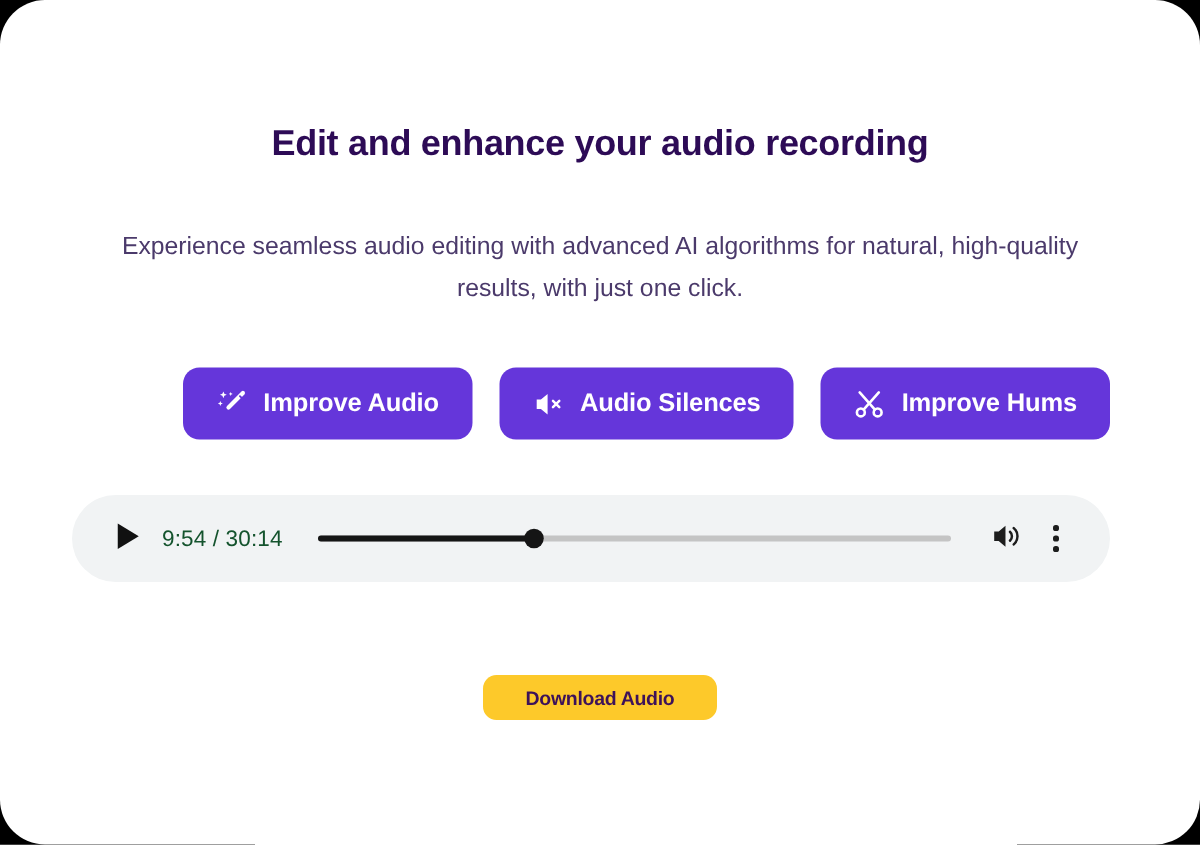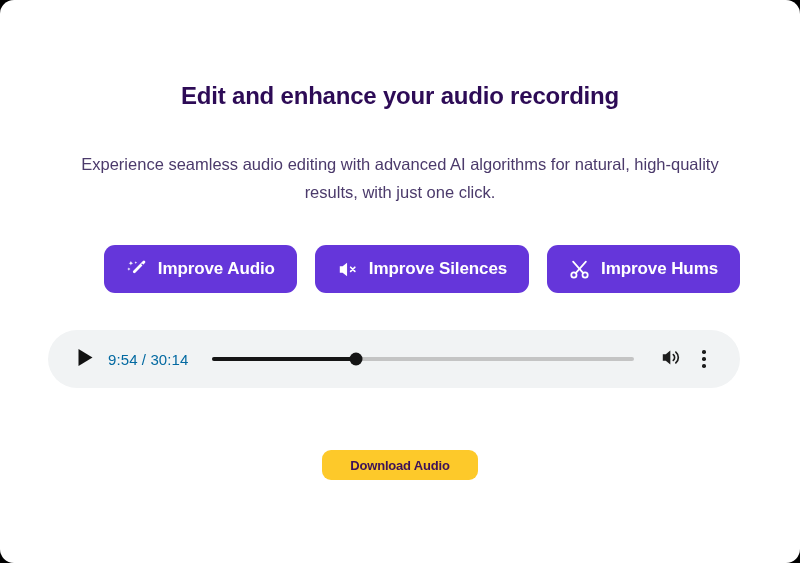--- a/index.html
+++ b/index.html
@@ -105,21 +105,21 @@
     display: flex;
     align-items: center;
     justify-content: center;
     cursor: pointer;
     flex: 0 0 auto;
   }
 
   #time-display {
     margin-left: 6px;
     font-size: 15px;
-    color: #0369a1;
+    color: #14532d;
     letter-spacing: 0.1px;
     white-space: nowrap;
     flex: 0 0 auto;
     text-align: right;
   }
 
   #progress-wrap {
     position: relative;
     flex: 1 1 auto;
     height: 16px;
@@ -199,21 +199,21 @@
     font-size: 13px;
     font-weight: bold;
     letter-spacing: -0.2px;
     cursor: pointer;
     white-space: nowrap;
   }
 </style>
 </head>
 <body>
 
-<div id="card" style="background: rgb(255, 255, 255); border-radius: 14px;">
+<div id="card" style="background: rgb(255, 255, 255); border-radius: 30px;">
 
   <h1 id="headline" style="color: rgb(45, 11, 86);">Edit and enhance your audio recording</h1>
 
   <p id="subhead" style="color: rgb(75, 58, 107); text-align: center;">Experience seamless audio editing with advanced AI algorithms for natural, high-quality results, with just one click.</p>
 
   <div id="actions">
 
     <button class="action-btn" style="background: rgb(101, 54, 218);">
       <span class="ico">
         <svg width="21" height="21" viewBox="0 0 24 24" fill="none">
@@ -227,21 +227,21 @@
       <span>Improve Audio</span>
     </button>
 
     <button class="action-btn" style="background: rgb(101, 54, 218);">
       <span class="ico">
         <svg width="21" height="21" viewBox="0 0 24 24" fill="none">
           <path d="M11.5 4.2 L6.4 8.4 H3.2 v7.2 h3.2 l5.1 4.2 z" fill="#ffffff"></path>
           <path d="M15.6 9.4 L20.4 14.2 M20.4 9.4 L15.6 14.2" stroke="#ffffff" stroke-width="1.9" stroke-linecap="round"></path>
         </svg>
       </span>
-      <span>Improve Silences</span>
+      <span>Audio Silences</span>
     </button>
 
     <button class="action-btn" style="background: rgb(101, 54, 218);">
       <span class="ico">
         <svg width="21" height="21" viewBox="0 0 24 24" fill="none">
           <circle cx="5.6" cy="18.2" r="3.0" stroke="#ffffff" stroke-width="2.0"></circle>
           <circle cx="18.4" cy="18.2" r="3.0" stroke="#ffffff" stroke-width="2.0"></circle>
           <path d="M7.7 16.1 L19.3 3.0" stroke="#ffffff" stroke-width="2.0" stroke-linecap="round"></path>
           <path d="M16.3 16.1 L4.7 3.0" stroke="#ffffff" stroke-width="2.0" stroke-linecap="round"></path>
         </svg>

